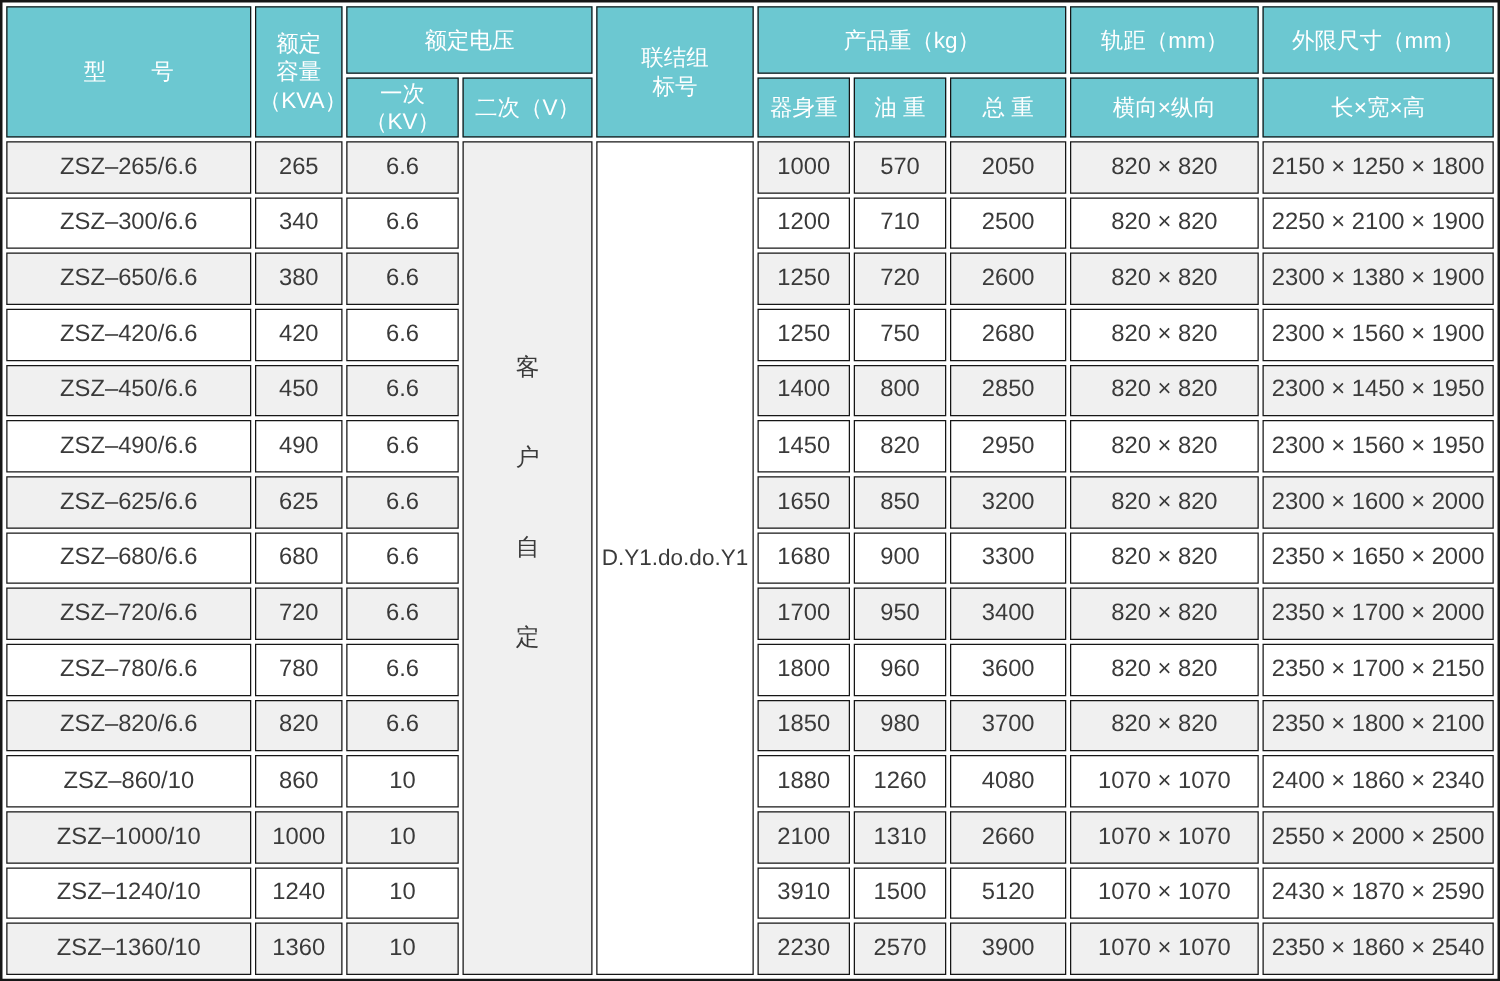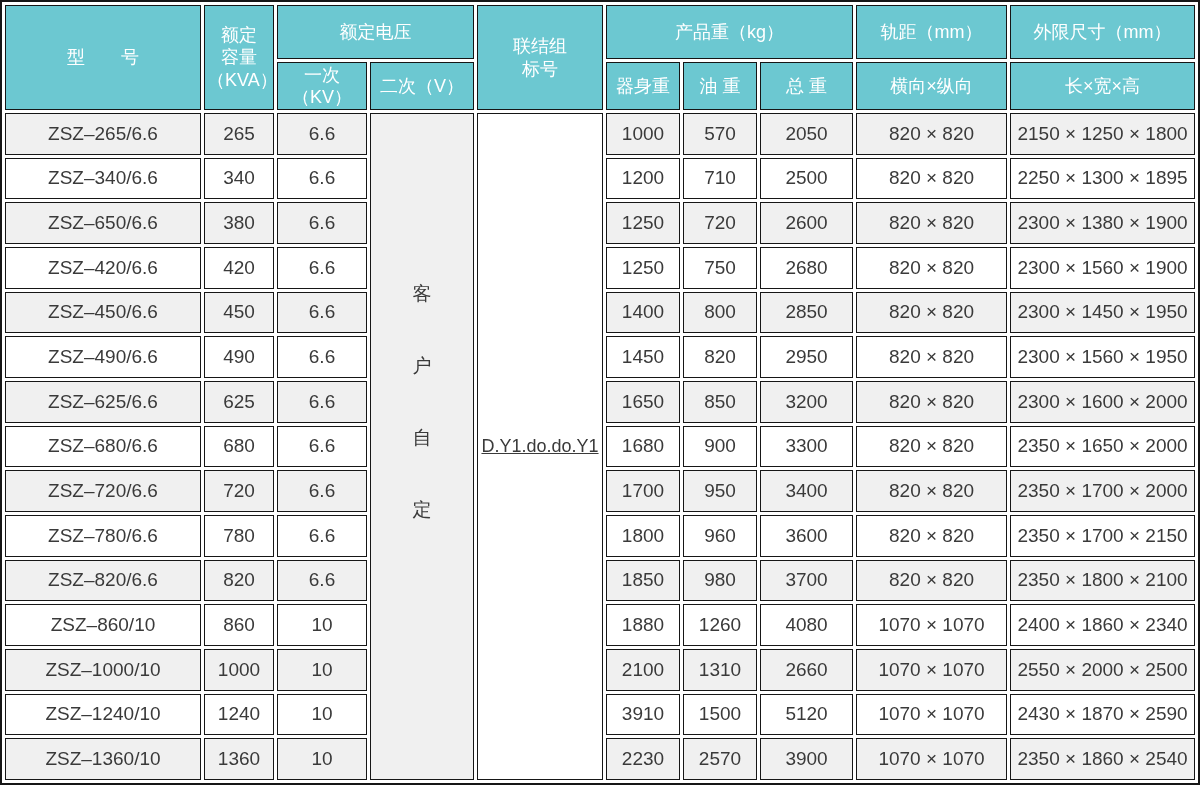--- a/index.html
+++ b/index.html
@@ -44,21 +44,21 @@
   thead tr.sub-row   { height: 48px; }
   tbody tr { height: 41px; }
   tbody td {
     font-size: 19px;
     color: #3a3a3a;
     white-space: nowrap;
   }
   tbody tr:nth-child(odd) td  { background: #F0F0F0; }
   tbody tr:nth-child(even) td { background: #ffffff; }
   td.merged-sec  { background: #F0F0F0 !important; }
-  td.merged-conn { background: #ffffff !important; font-size: 18px; text-decoration: underline; }
+  td.merged-conn { background: #ffffff !important; font-size: 18px; }
   .vtext {
     display: flex;
     flex-direction: column;
     align-items: center;
     justify-content: center;
     gap: 46px;
     font-size: 19px;
     color: #3a3a3a;
     transform: translateY(-45px);
   }
@@ -118,28 +118,28 @@
             </div>
           </td>
           <td class="merged-conn" rowspan="15">D.Y1.do.do.Y1</td>
           <td>1000</td>
           <td>570</td>
           <td>2050</td>
           <td>820 × 820</td>
           <td>2150 × 1250 × 1800</td>
         </tr>
         <tr>
-          <td>ZSZ–340/6.6</td>
+          <td>ZSZ–300/6.6</td>
           <td>340</td>
           <td>6.6</td>
           <td>1200</td>
           <td>710</td>
           <td>2500</td>
           <td>820 × 820</td>
-          <td>2250 × 1300 × 1895</td>
+          <td>2250 × 2100 × 1900</td>
         </tr>
         <tr>
           <td>ZSZ–650/6.6</td>
           <td>380</td>
           <td>6.6</td>
           <td>1250</td>
           <td>720</td>
           <td>2600</td>
           <td>820 × 820</td>
           <td>2300 × 1380 × 1900</td>

